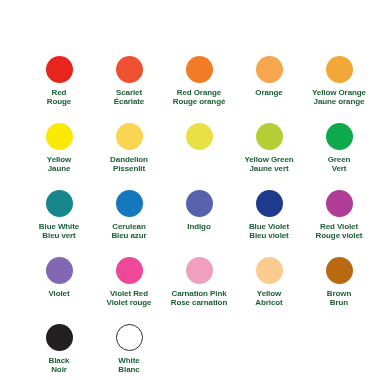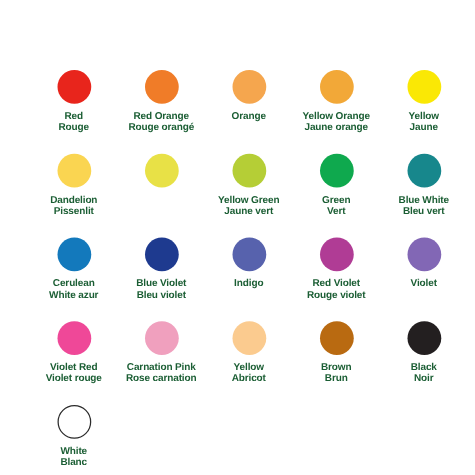--- a/index.html
+++ b/index.html
@@ -66,20 +66,27 @@
 <div id="chart">
   <div class="grid">
       <div class="cell">
         <span class="swatch" style="background: rgb(232, 37, 28);"></span>
         <div class="labels">
           <span class="label-en">Red</span>
           <span class="label-fr">Rouge</span>
         </div>
       </div>
       <div class="cell">
+        <span class="swatch" style="background: rgb(238, 80, 50);"></span>
+        <div class="labels">
+          <span class="label-en">Scarlet</span>
+          <span class="label-fr">Écarlate</span>
+        </div>
+      </div>
+      <div class="cell">
         <span class="swatch" style="background: rgb(240, 124, 40);"></span>
         <div class="labels">
           <span class="label-en">Red Orange</span>
           <span class="label-fr">Rouge orangé</span>
         </div>
       </div>
       <div class="cell">
         <span class="swatch" style="background: rgb(245, 166, 78);"></span>
         <div class="labels">
           <span class="label-en">Orange</span>
@@ -128,35 +135,35 @@
         <span class="swatch" style="background: rgb(23, 135, 140);"></span>
         <div class="labels">
           <span class="label-en">Blue White</span>
           <span class="label-fr">Bleu vert</span>
         </div>
       </div>
       <div class="cell">
         <span class="swatch" style="background: rgb(19, 121, 188);"></span>
         <div class="labels">
           <span class="label-en">Cerulean</span>
-          <span class="label-fr">White azur</span>
+          <span class="label-fr">Bleu azur</span>
+        </div>
+      </div>
+      <div class="cell">
+        <span class="swatch" style="background: rgb(87, 98, 173);"></span>
+        <div class="labels">
+          <span class="label-en">Indigo</span>
+          <span class="label-fr"></span>
         </div>
       </div>
       <div class="cell">
         <span class="swatch" style="background: rgb(30, 58, 143);"></span>
         <div class="labels">
           <span class="label-en">Blue Violet</span>
           <span class="label-fr">Bleu violet</span>
-        </div>
-      </div>
-      <div class="cell">
-        <span class="swatch" style="background: rgb(87, 98, 173);"></span>
-        <div class="labels">
-          <span class="label-en">Indigo</span>
-          <span class="label-fr"></span>
         </div>
       </div>
       <div class="cell">
         <span class="swatch" style="background: rgb(176, 60, 149);"></span>
         <div class="labels">
           <span class="label-en">Red Violet</span>
           <span class="label-fr">Rouge violet</span>
         </div>
       </div>
       <div class="cell">

